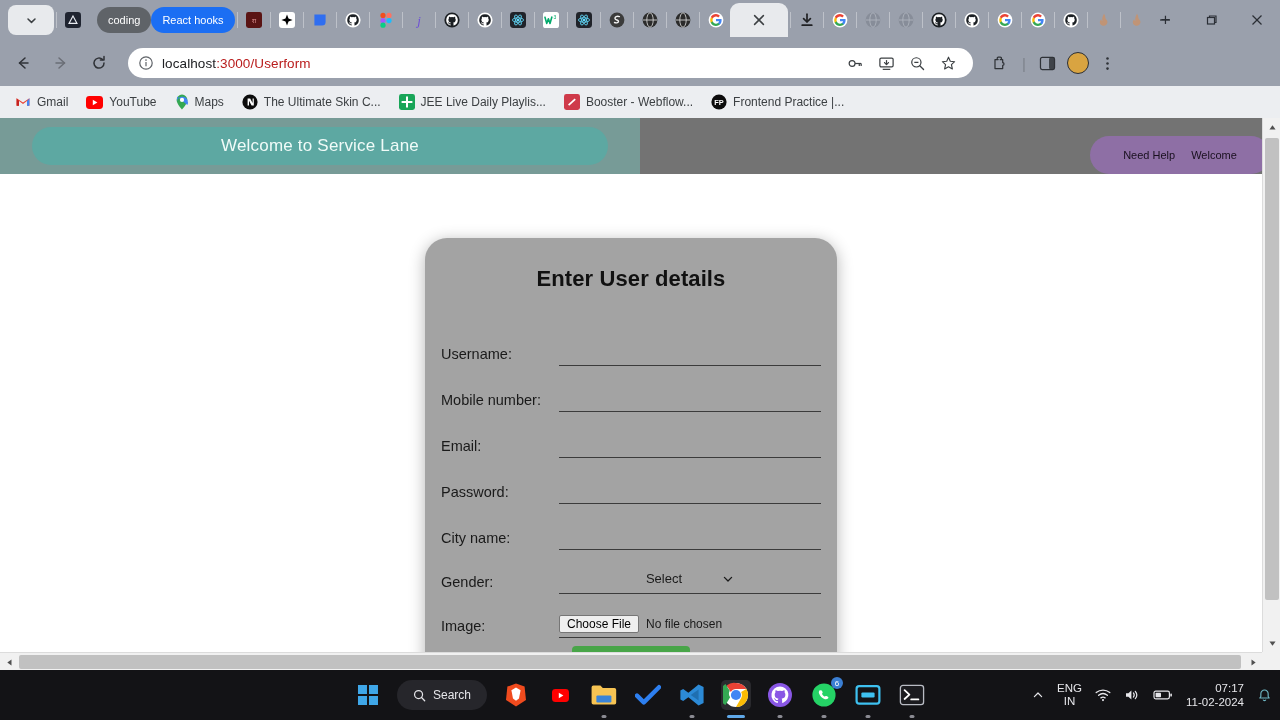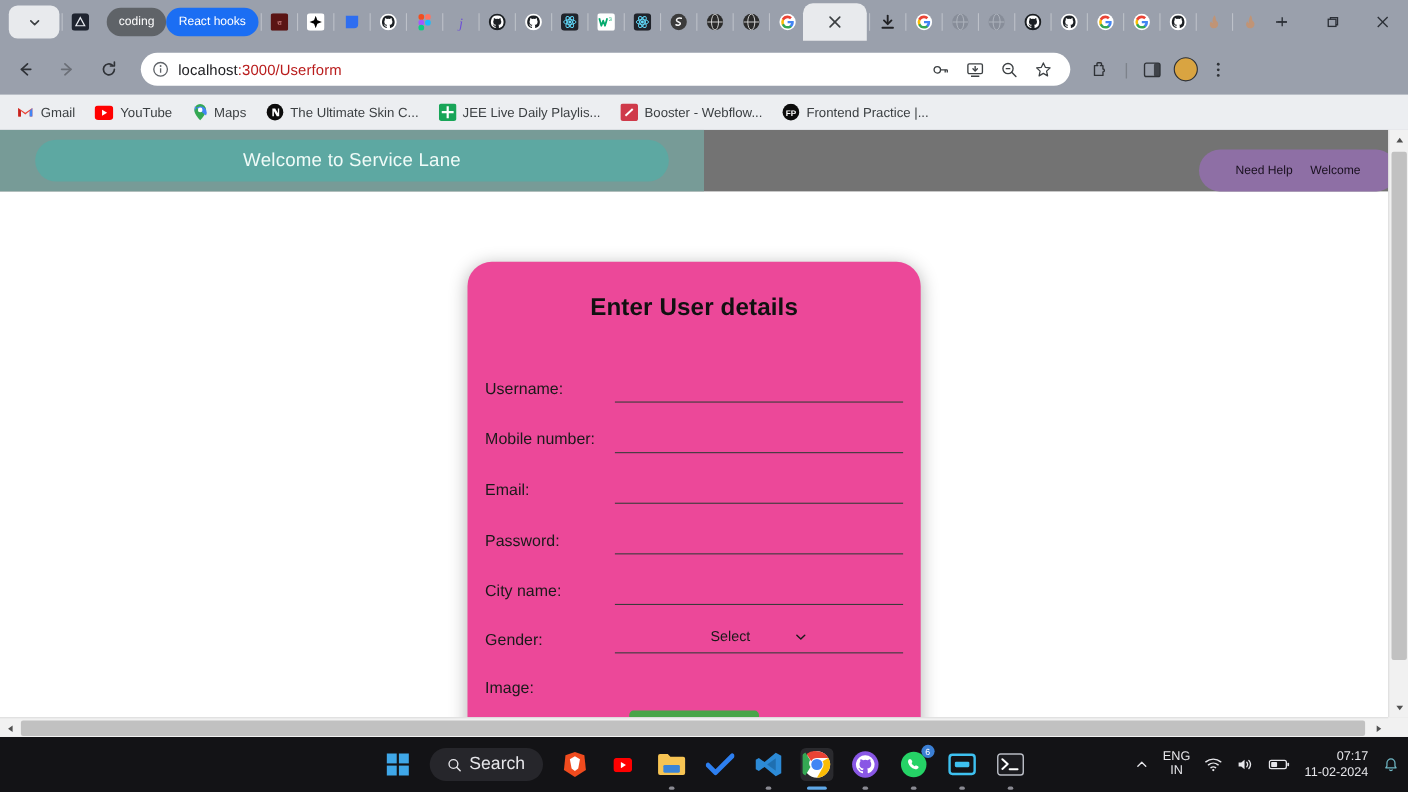--- a/index.html
+++ b/index.html
@@ -68,21 +68,21 @@
   }
   .help-pill {
     position:absolute; right:-8px; top:18px; height:38px; min-width:180px;
     border-radius:19px; background:#8e6fa5;
     display:flex; align-items:center; justify-content:center; gap:16px;
     padding:0 20px; color:#19101f; font-size:11px;
   }
 
   .form-wrap { position:absolute; left:0; top:56px; width:1262px; display:flex; justify-content:center; }
   .card {
-    margin-top:64px; width:412px; background:#ec4899;
+    margin-top:64px; width:412px; background:#a3a3a3;
     border-radius:22px; box-shadow:0 3px 16px rgba(0,0,0,.30);
     padding:28px 0 0 0;
   }
   .card-title { text-align:center; font-size:22px; font-weight:bold; color:#111; margin-bottom:28px; letter-spacing:.1px; }
   .frow { display:flex; align-items:flex-end; padding:0 16px; height:46px; }
   .flabel { width:128px; font-size:14.5px; color:#1a1a1a; padding-bottom:4px; }
   .fctrl { flex:1; position:relative; }
   .uline { display:block; width:262px; height:0; border-bottom:1px solid #3b3b3b; }
   .sel-row { height:44px; }
   .sel {
@@ -115,21 +115,21 @@
   .hs-thumb { position:absolute; left:19px; top:2px; width:1222px; height:14px; background:#c1c1c1; border-radius:2px; }
   .corner { position:absolute; right:0; top:652px; width:18px; height:18px; background:#f1f1f1; }
 
   
   .taskbar { position:absolute; left:0; top:670px; width:1280px; height:50px; background:#131316; display:flex; align-items:center; }
   .tb-center { position:absolute; left:50%; transform:translateX(-50%); display:flex; align-items:center; gap:14px; }
   .tb-ico { width:30px; height:30px; position:relative; display:flex; align-items:center; justify-content:center; border-radius:5px; }
   .tb-ico.chrome-hl { background:#2a2a2e; }
   .tb-dot { position:absolute; bottom:-8px; left:50%; transform:translateX(-50%); width:5px; height:3px; border-radius:2px; background:#8a8a92; }
   .tb-dot.wide { width:18px; background:#5fa8e8; }
-  .search-pill { height:30px; border-radius:15px; background:#26262b; display:flex; align-items:center; gap:7px; padding:0 16px; color:#e6e6ea; font-size:16px; }
+  .search-pill { height:30px; border-radius:15px; background:#26262b; display:flex; align-items:center; gap:7px; padding:0 16px; color:#e6e6ea; font-size:12px; }
   .tray { position:absolute; right:8px; display:flex; align-items:center; gap:13px; color:#e6e6ea; font-size:11px; }
   .tray-lang { text-align:center; line-height:13px; font-size:11.5px; }
   .tray-clock { text-align:right; line-height:14px; font-size:11.5px; }
   .badge { position:absolute; top:-3px; right:-4px; background:#3b7fd4; color:#fff; font-size:8px; border-radius:50%; width:12px; height:12px; display:flex; align-items:center; justify-content:center; }
   svg { display:block; }
 </style>
 </head>
 <body>
 
 <div id="root">
@@ -663,20 +663,26 @@
                   <svg width="12" height="12" viewBox="0 0 12 12">
                       <path d="M2.4 4.4 L6 8 L9.6 4.4" fill="none" stroke="#1a1a1a" stroke-width="1.3" stroke-linecap="round" stroke-linejoin="round"></path>
                     </svg>
                 </span>
               </div>
             </div>
           </div>
 
           <div class="frow file-row">
             <div class="flabel">Image:</div>
+            <div class="fctrl">
+              <div class="filebox">
+                <span class="file-btn">Choose File</span>
+                <span class="file-none">No file chosen</span>
+              </div>
+            </div>
           </div>
 
           <div class="submit-wrap">
             <button class="submit">Submit</button>
           </div>
         </div>
       </div>
 
     </div>
   </div>

